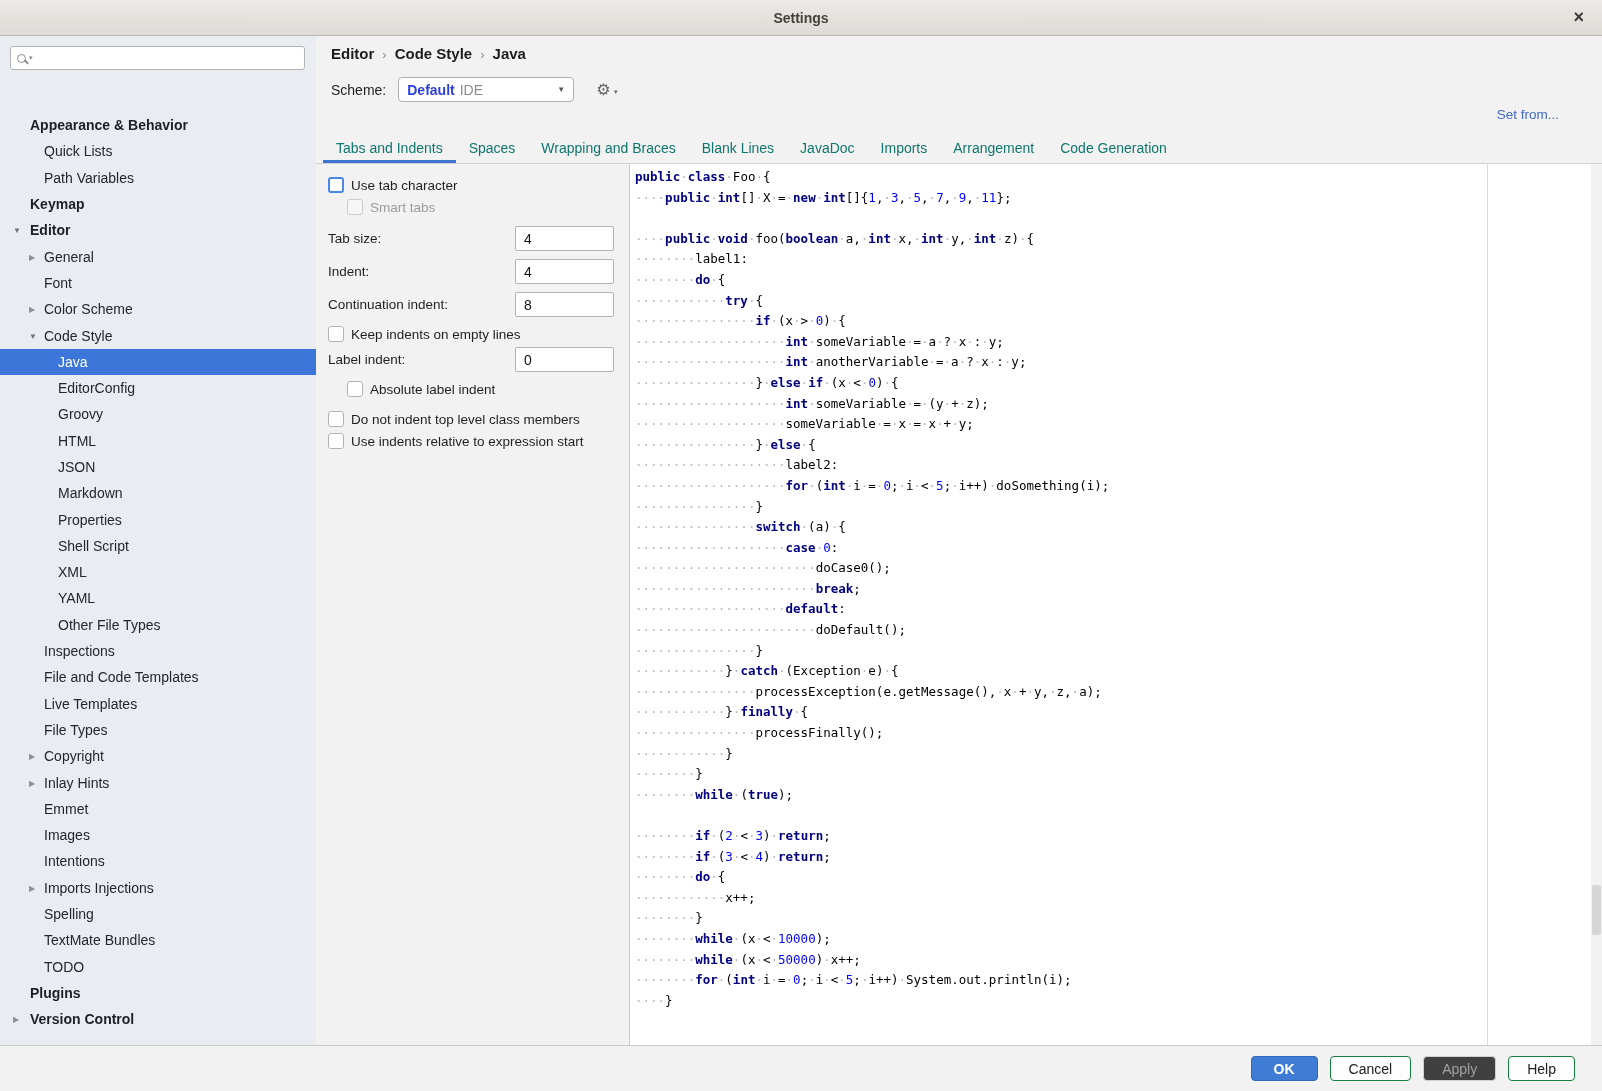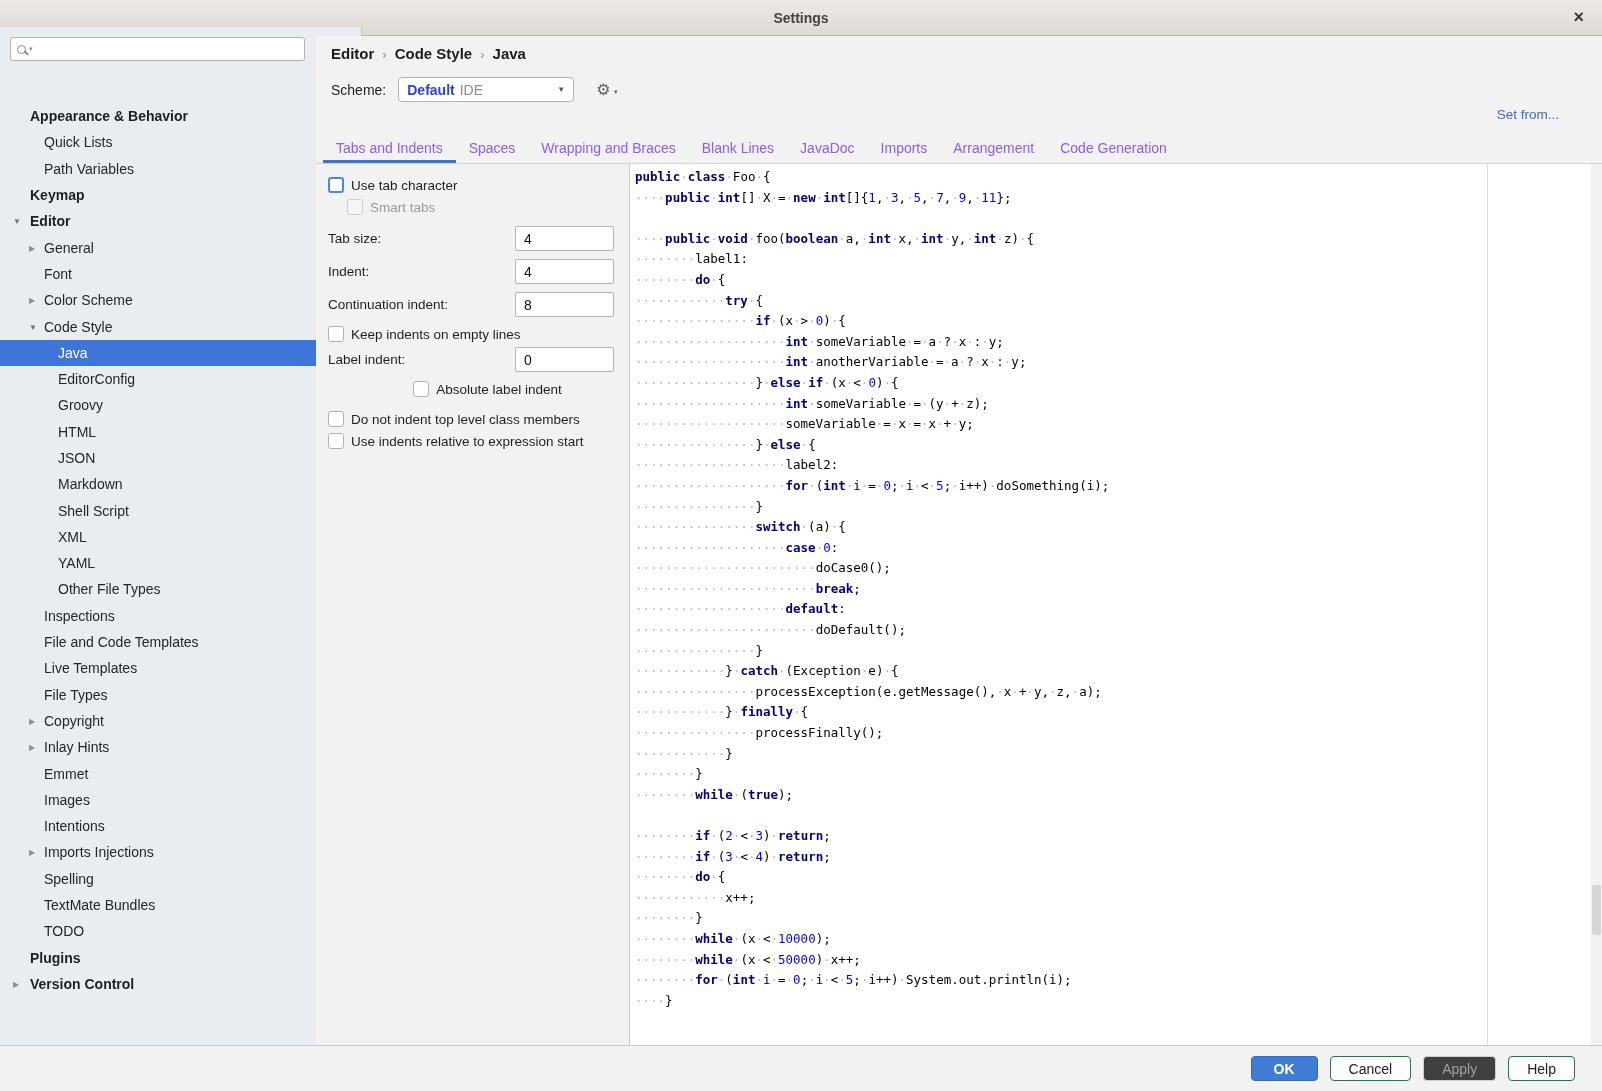--- a/index.html
+++ b/index.html
@@ -8,21 +8,21 @@
 
   
   .titlebar { position:absolute; top:0; left:0; right:0; height:36px;
     background:linear-gradient(#ece9e6,#dedad6); border-bottom:1px solid #b9b5b1;
     display:flex; align-items:center; justify-content:center; }
   .titlebar .title { font-weight:bold; font-size:14px; color:#45413d; }
   .titlebar .close { position:absolute; right:18px; top:7px; font-size:18px; font-weight:bold;
     color:#3a3a3a; cursor:default; line-height:20px; }
 
   
-  .sidebar { position:absolute; top:27px; left:0; width:362px; bottom:46px;
+  .sidebar { position:absolute; top:36px; left:0; width:362px; bottom:46px;
     background:#e9ecf0; border-right:1px solid #c6c6c6; overflow:hidden; }
   .searchbox { position:absolute; top:10px; left:10px; width:295px; height:24px;
     background:#fff; border:1px solid #b3b3b3; border-radius:3px; display:flex; align-items:center; padding:0 6px; }
   .lens { width:9px; height:9px; border:1.5px solid #8a8a8a; border-radius:50%; position:relative; flex:0 0 auto; }
   .lens::after { content:''; position:absolute; width:5px; height:1.5px; background:#8a8a8a;
     transform:rotate(45deg); right:-4px; bottom:-1px; }
   .search-caret { font-size:7px; color:#8a8a8a; margin-left:3px; }
   .searchbox input { border:none; outline:none; flex:1; margin-left:6px; font-size:13px; background:transparent; }
   .tree { position:absolute; top:76px; left:0; right:0; }
   .trow { position:relative; height:26.3px; display:flex; align-items:center;
@@ -55,21 +55,21 @@
   .combo { width:176px; height:25px; background:#fff; border:1px solid #b0b0b0; border-radius:4px;
     display:flex; align-items:center; padding:0 8px; position:relative; }
   .combo .primary { font-weight:bold; color:#2d3fe0; font-size:14px; }
   .combo .secondary { color:#8c8c8c; font-size:14px; margin-left:5px; }
   .combo .arrow { position:absolute; right:8px; font-size:8px; color:#555; }
   .gear { margin-left:22px; font-size:16px; color:#636363; position:relative; line-height:16px; }
   .gear .gear-caret { position:absolute; right:-7px; bottom:-2px; font-size:7px; color:#636363; }
   .set-from { position:absolute; top:71px; right:43px; font-size:13.5px; color:#4169c9; cursor:pointer; }
 
   .tabs { position:absolute; top:97px; left:7px; display:flex; height:30px; }
-  .tab { padding:0 13px; font-size:14px; color:#8b5cf6; display:flex; align-items:center; cursor:default; }
+  .tab { padding:0 13px; font-size:14px; color:#0f766e; display:flex; align-items:center; cursor:default; }
   .tab.active { border-bottom:3px solid #3e72d0; padding-top:3px; }
 
   .content { position:absolute; top:127px; left:0; right:0; bottom:0; border-top:1px solid #d4d4d4; }
   .form { position:absolute; top:0; left:0; width:312px; bottom:0; background:#f2f2f2; padding:0 0 0 12px; }
   .frow { display:flex; align-items:center; }
   .frow.cb { height:22px; }
   .frow.field { height:25px; }
   .cbx { width:16px; height:16px; background:#fff; border:1px solid #b0b3b6; border-radius:3px; flex:0 0 auto; }
   .cbx.focused { border:2px solid #4a86e8; }
   .cbx.disabled { border-color:#cccccc; background:#f6f6f6; }
@@ -167,20 +167,24 @@
         </div>
         <div class="trow lvl2">
           <span class="tlabel">JSON</span>
           <span class="copy"></span>
         </div>
         <div class="trow lvl2">
           <span class="tlabel">Markdown</span>
           <span class="copy"></span>
         </div>
         <div class="trow lvl2">
+          <span class="tlabel">Properties</span>
+          <span class="copy"></span>
+        </div>
+        <div class="trow lvl2">
           <span class="tlabel">Shell Script</span>
           <span class="copy"></span>
         </div>
         <div class="trow lvl2">
           <span class="tlabel">XML</span>
           <span class="copy"></span>
         </div>
         <div class="trow lvl2">
           <span class="tlabel">YAML</span>
           <span class="copy"></span>
@@ -298,21 +302,21 @@
             <input class="f-input" value="8" style="">
           </div>
           <div class="frow cb" style="margin-top: 6px;">
             <span class="cbx"></span>
             <span class="cb-label">Keep indents on empty lines</span>
           </div>
           <div class="frow field" style="margin-top: 2px;">
             <span class="f-label">Label indent:</span>
             <input class="f-input" value="0" style="">
           </div>
-          <div class="frow cb" style="margin-top: 6px; padding-left: 19px; justify-content: center;">
+          <div class="frow cb" style="margin-top: 6px; padding-left: 19px;">
             <span class="cbx"></span>
             <span class="cb-label">Absolute label indent</span>
           </div>
           <div class="frow cb" style="margin-top: 8px;">
             <span class="cbx"></span>
             <span class="cb-label">Do not indent top level class members</span>
           </div>
           <div class="frow cb" style="margin-top: 0px;">
             <span class="cbx"></span>
             <span class="cb-label">Use indents relative to expression start</span>

